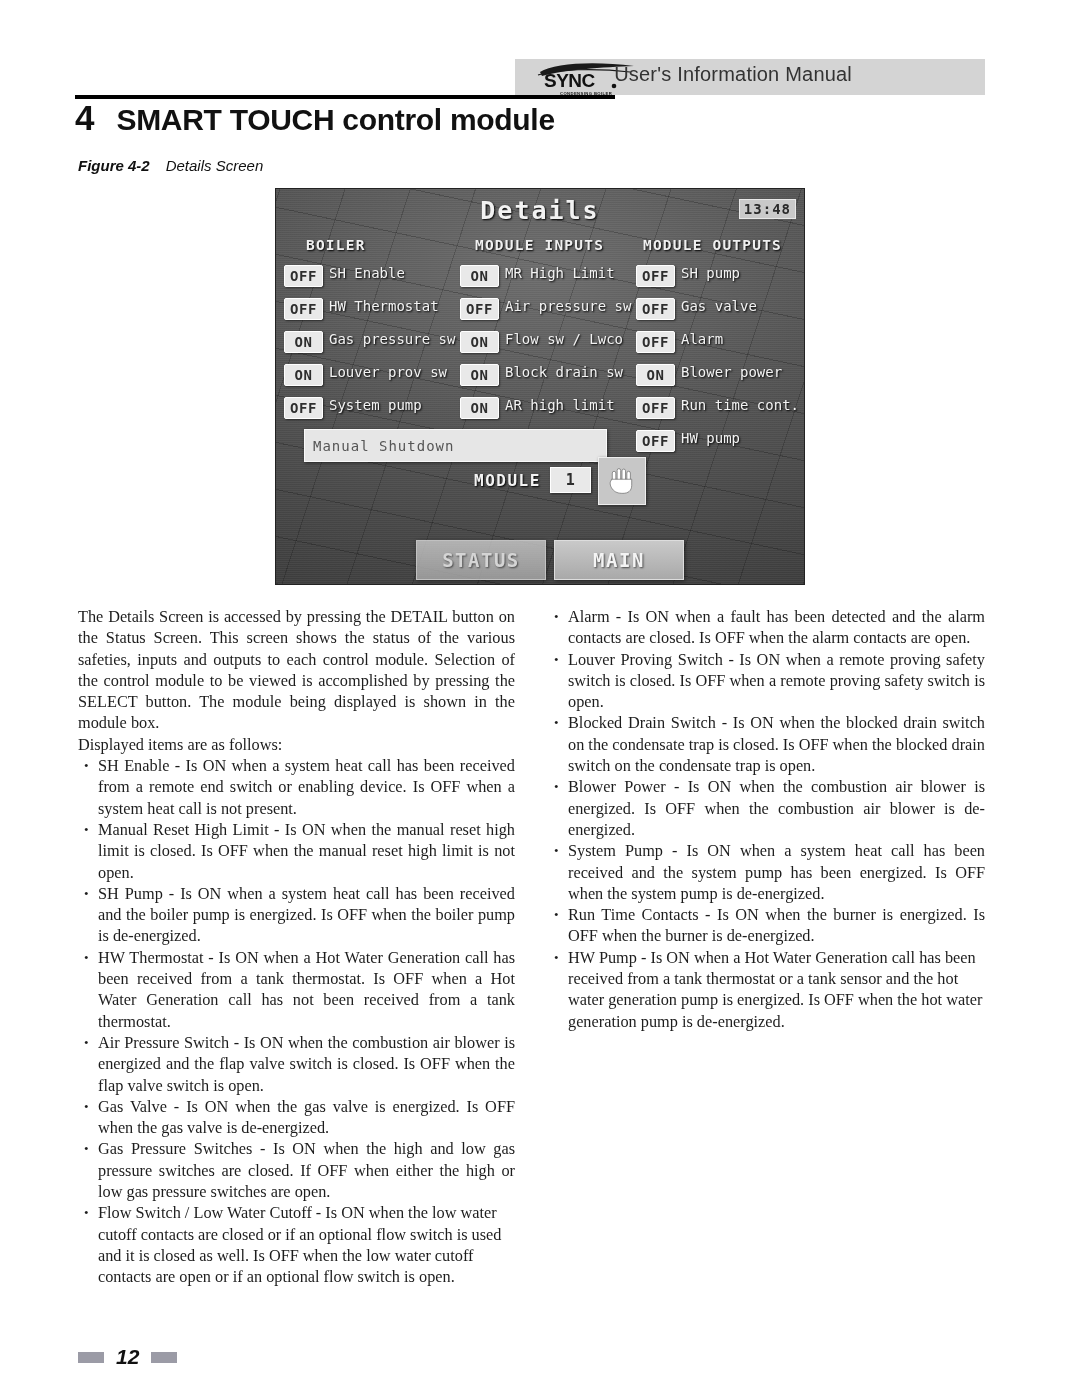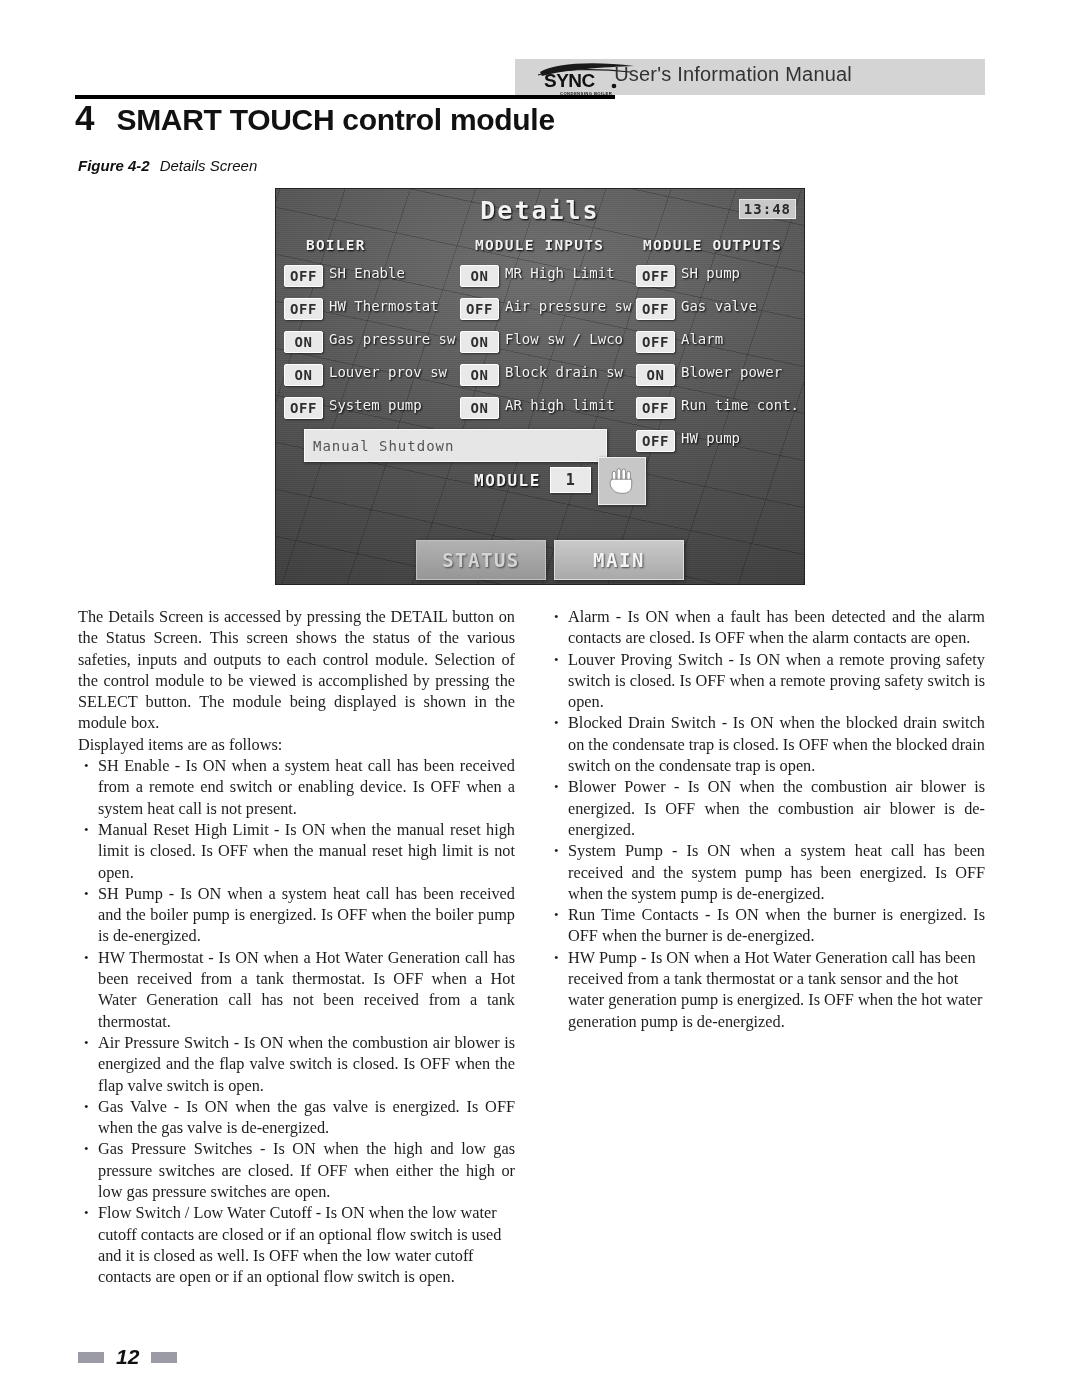--- a/index.html
+++ b/index.html
@@ -70,21 +70,21 @@
   .figure-caption {
     position: absolute;
     top: 157px; left: 78px;
     font-family: "Liberation Sans", sans-serif;
     font-size: 15px;
     font-style: italic;
     color: #111111;
     white-space: nowrap;
   }
   .figure-caption .fig-label { font-weight: bold; font-style: italic; }
-  .figure-caption .fig-text  { font-weight: normal; font-style: italic; margin-left: 10px; }
+  .figure-caption .fig-text  { font-weight: normal; font-style: italic; margin-left: 16px; }
 
   
   .screen-photo {
     position: absolute;
     left: 275px; top: 188px;
     width: 530px; height: 397px;
     background:
       repeating-linear-gradient(12deg, rgba(0,0,0,0.22) 0 1px, rgba(0,0,0,0) 1px 46px),
       repeating-linear-gradient(-72deg, rgba(0,0,0,0.20) 0 1px, rgba(0,0,0,0) 1px 62px),
       radial-gradient(ellipse 120% 90% at 50% 20%, #6e6e6e 0%, #565656 45%, #3d3d3d 100%);

